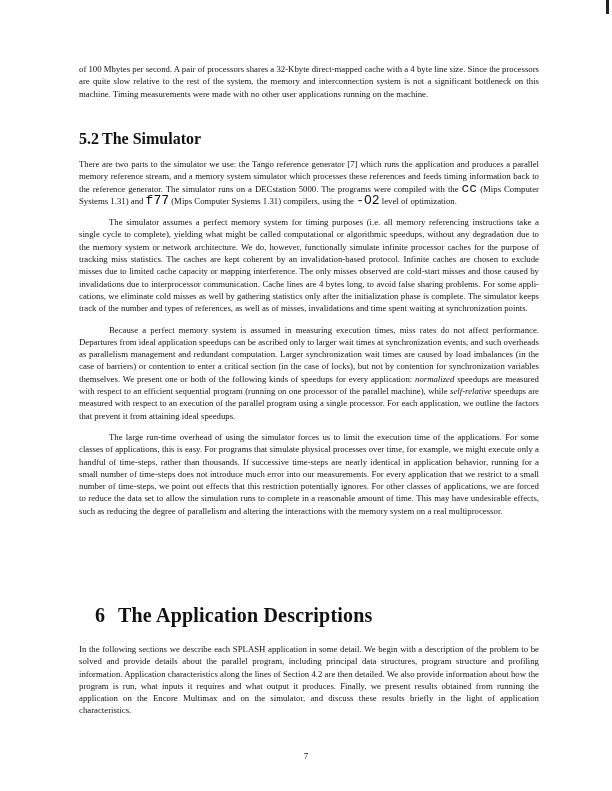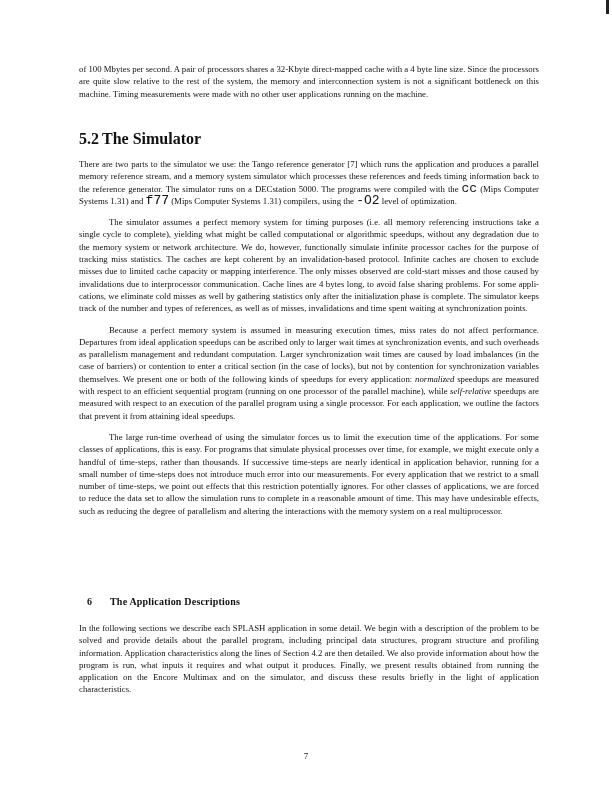--- a/index.html
+++ b/index.html
@@ -18,21 +18,21 @@
     margin: 0; font-size: 8.75px; line-height: 12.3px; text-align: justify;
     hyphens: manual;
   }
   p.indent { text-indent: 30px; margin-top: 9px; }
   .mono { font-family: "Liberation Mono", "DejaVu Sans Mono", monospace; font-size: 13px; }
   h2.sub {
     font-size: 16px; font-weight: bold; margin: 0;
   }
   h2.sub .num { display: inline-block; width: 23px; }
   h1.sec {
-    font-size: 10px; font-weight: bold; margin: 8px; letter-spacing: 0.2px;
+    font-size: 20px; font-weight: bold; margin: 16px; letter-spacing: 0.2px;
   }
   h1.sec .num { display: inline-block; width: 23px; }
   .pagenum {
     position: absolute; top: 751px; left: 0; width: 612px; text-align: center;
     font-size: 9px;
   }
 </style>
 </head>
 <body>
 

